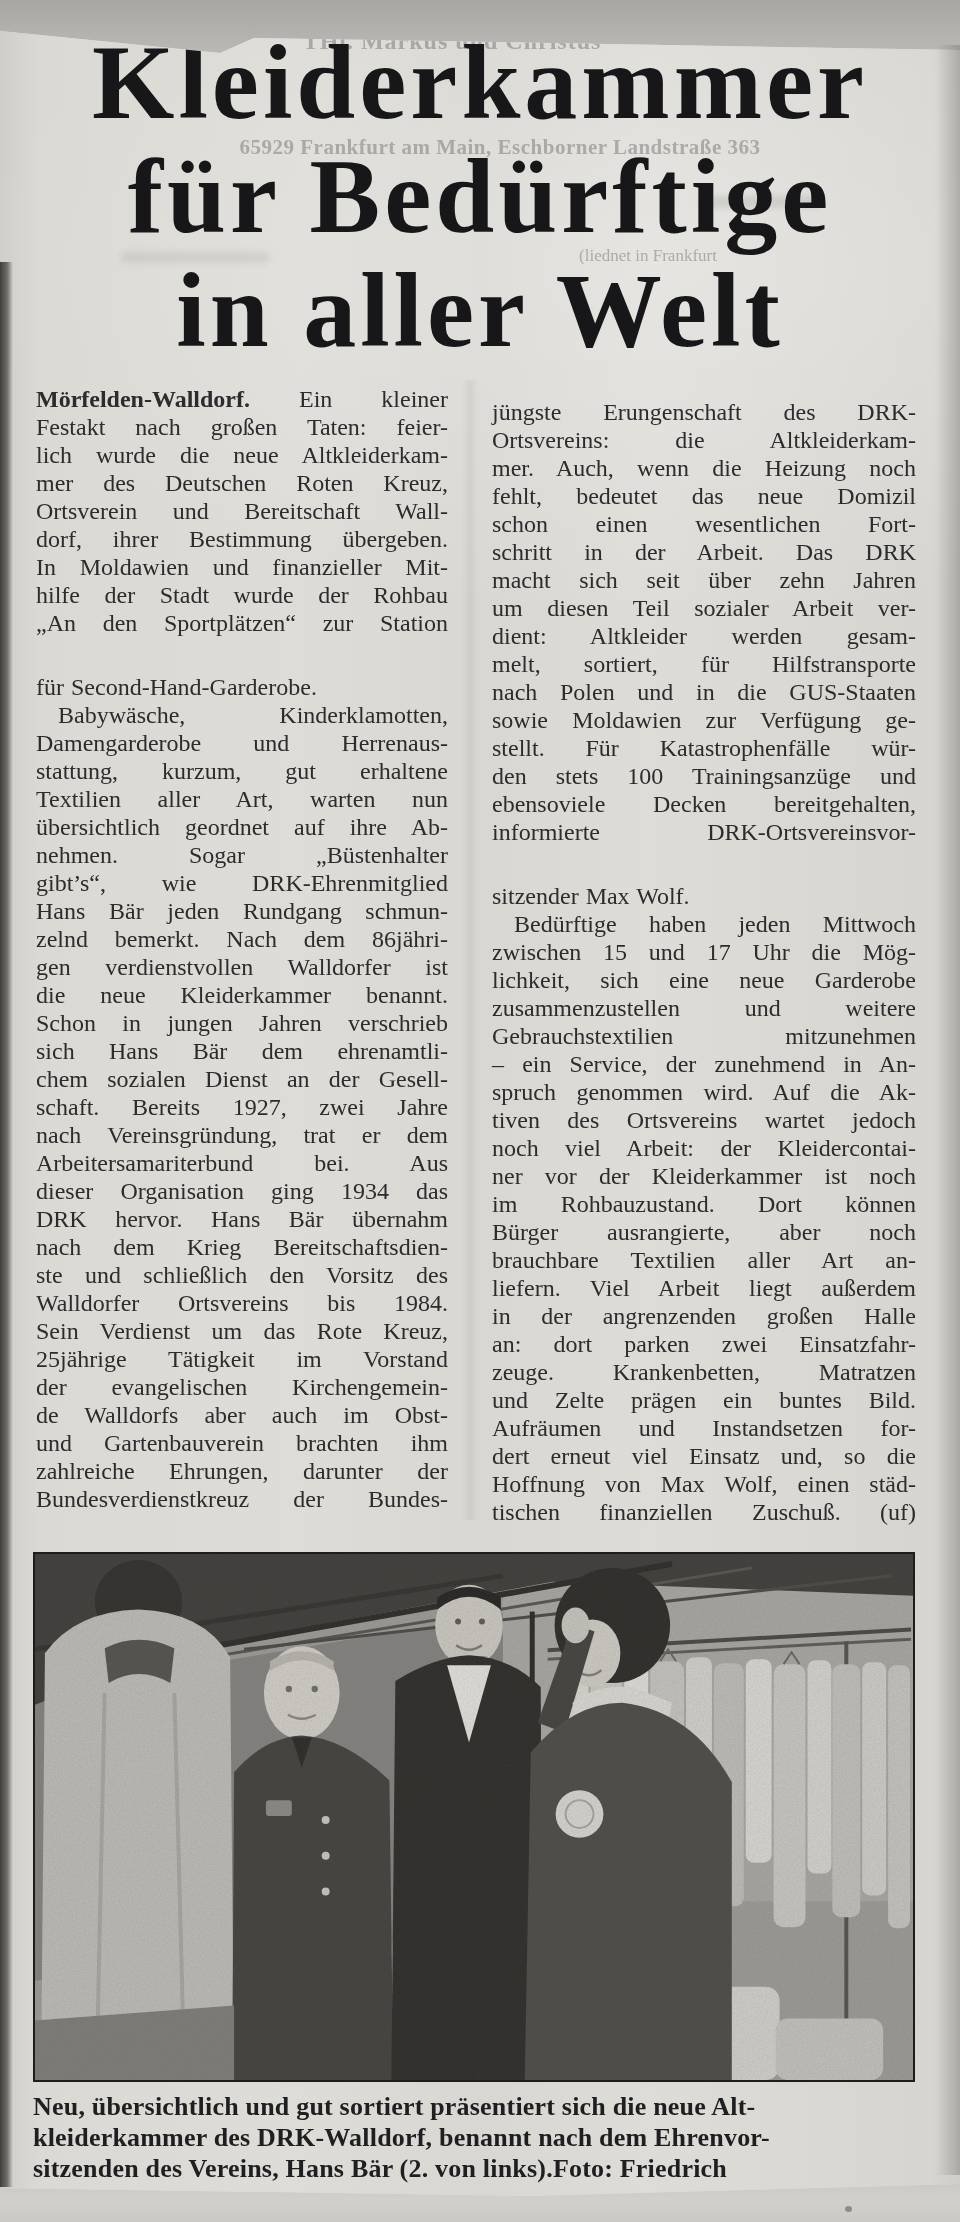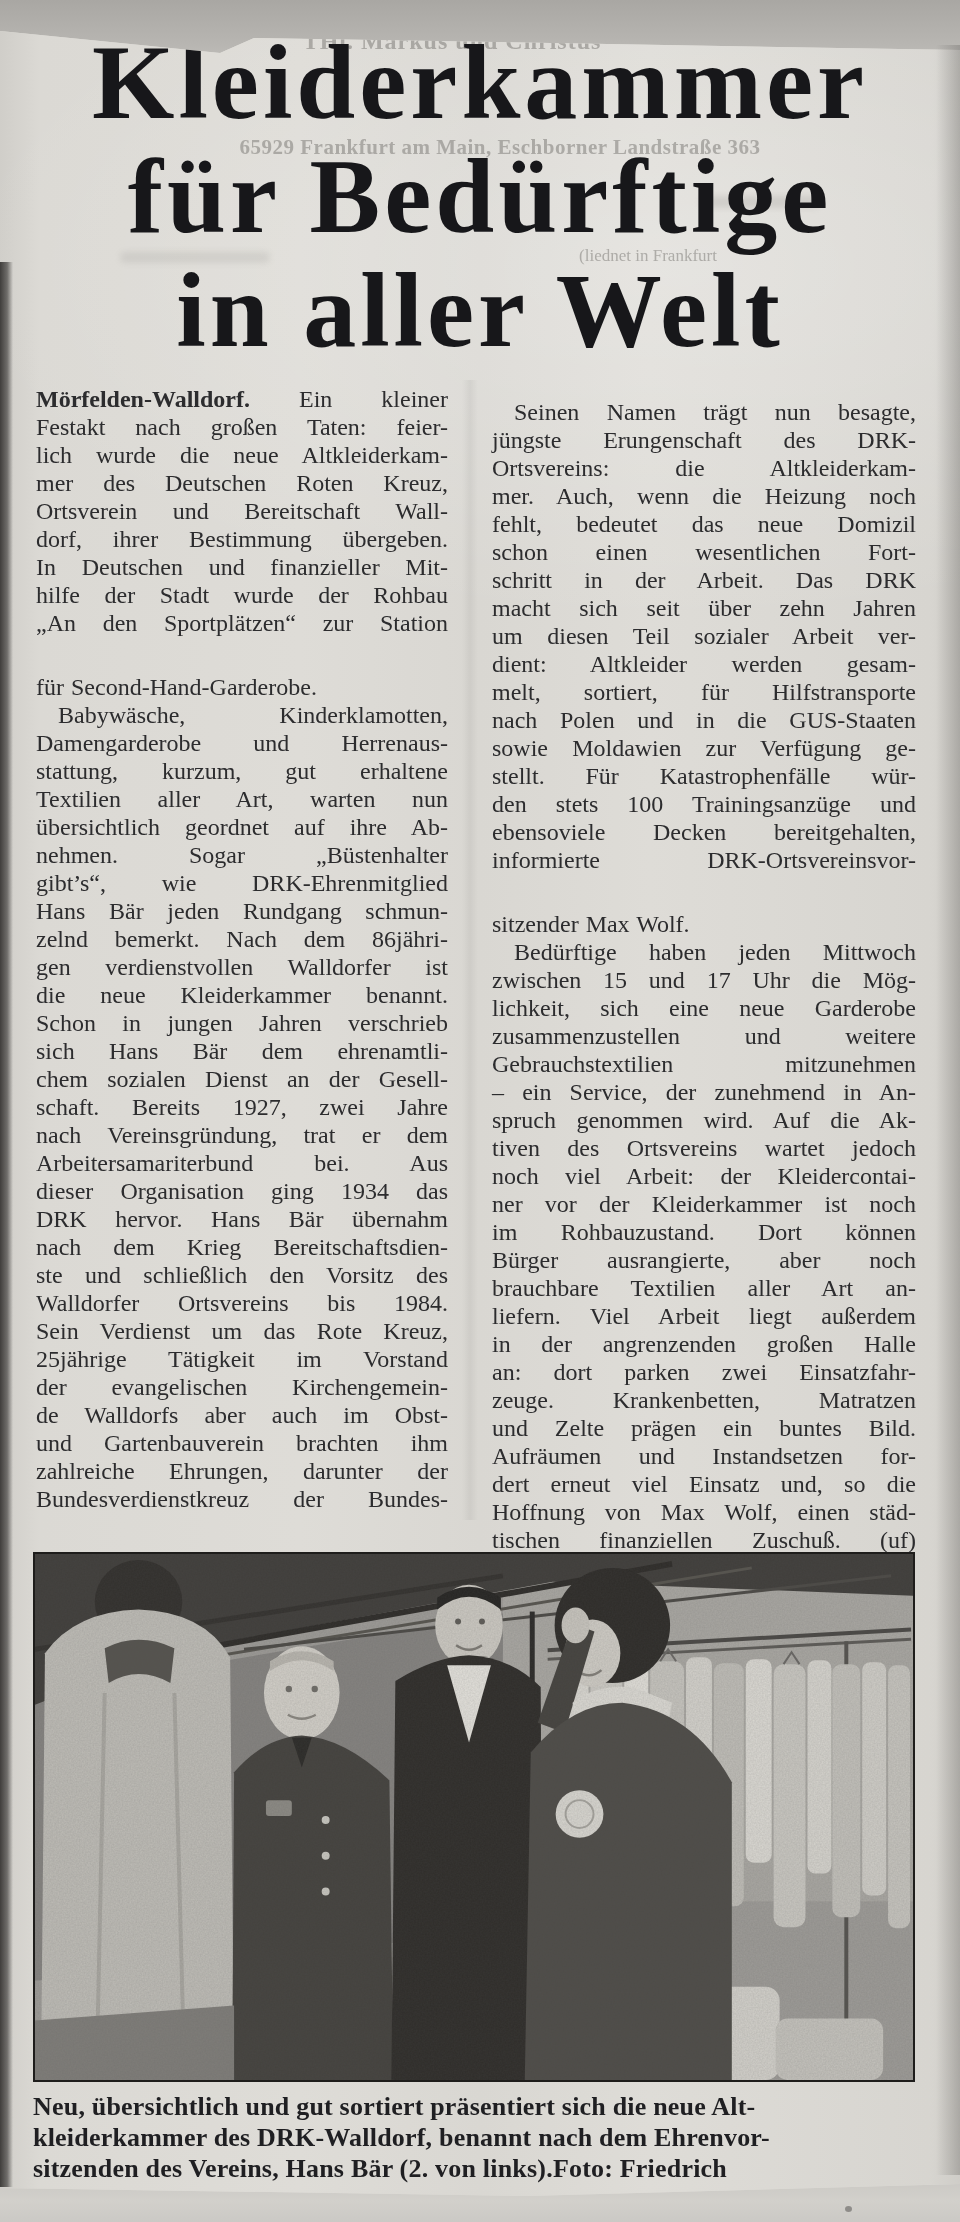--- a/index.html
+++ b/index.html
@@ -86,21 +86,21 @@
       <div>in aller Welt</div>
     </h1>
 
     <div class="col col-left">
         <div class="bodyline"><b>Mörfelden-Walldorf.</b> Ein kleiner</div>
         <div class="bodyline">Festakt nach großen Taten: feier-</div>
         <div class="bodyline">lich wurde die neue Altkleiderkam-</div>
         <div class="bodyline">mer des Deutschen Roten Kreuz,</div>
         <div class="bodyline">Ortsverein und Bereitschaft Wall-</div>
         <div class="bodyline">dorf, ihrer Bestimmung übergeben.</div>
-        <div class="bodyline">In Deutschen und finanzieller Mit-</div>
+        <div class="bodyline">In Moldawien und finanzieller Mit-</div>
         <div class="bodyline">hilfe der Stadt wurde der Rohbau</div>
         <div class="bodyline">„An den Sportplätzen“ zur Station</div>
         <div class="bodyline end">für Second-Hand-Garderobe.</div>
         <div class="bodyline ind">Babywäsche, Kinderklamotten,</div>
         <div class="bodyline">Damengarderobe und Herrenaus-</div>
         <div class="bodyline">stattung, kurzum, gut erhaltene</div>
         <div class="bodyline">Textilien aller Art, warten nun</div>
         <div class="bodyline">übersichtlich geordnet auf ihre Ab-</div>
         <div class="bodyline">nehmen. Sogar „Büstenhalter</div>
         <div class="bodyline">gibt’s“, wie DRK-Ehrenmitglied</div>
@@ -122,21 +122,20 @@
         <div class="bodyline">Sein Verdienst um das Rote Kreuz,</div>
         <div class="bodyline">25jährige Tätigkeit im Vorstand</div>
         <div class="bodyline">der evangelischen Kirchengemein-</div>
         <div class="bodyline">de Walldorfs aber auch im Obst-</div>
         <div class="bodyline">und Gartenbauverein brachten ihm</div>
         <div class="bodyline">zahlreiche Ehrungen, darunter der</div>
         <div class="bodyline">Bundesverdienstkreuz der Bundes-</div>
         <div class="bodyline end">republik Deutschland ein.</div>
       </div>
     <div class="col col-right">
-        <div class="bodyline ind">Seinen Namen trägt nun besagte,</div>
         <div class="bodyline">jüngste Erungenschaft des DRK-</div>
         <div class="bodyline">Ortsvereins: die Altkleiderkam-</div>
         <div class="bodyline">mer. Auch, wenn die Heizung noch</div>
         <div class="bodyline">fehlt, bedeutet das neue Domizil</div>
         <div class="bodyline">schon einen wesentlichen Fort-</div>
         <div class="bodyline">schritt in der Arbeit. Das DRK</div>
         <div class="bodyline">macht sich seit über zehn Jahren</div>
         <div class="bodyline">um diesen Teil sozialer Arbeit ver-</div>
         <div class="bodyline">dient: Altkleider werden gesam-</div>
         <div class="bodyline">melt, sortiert, für Hilfstransporte</div>

